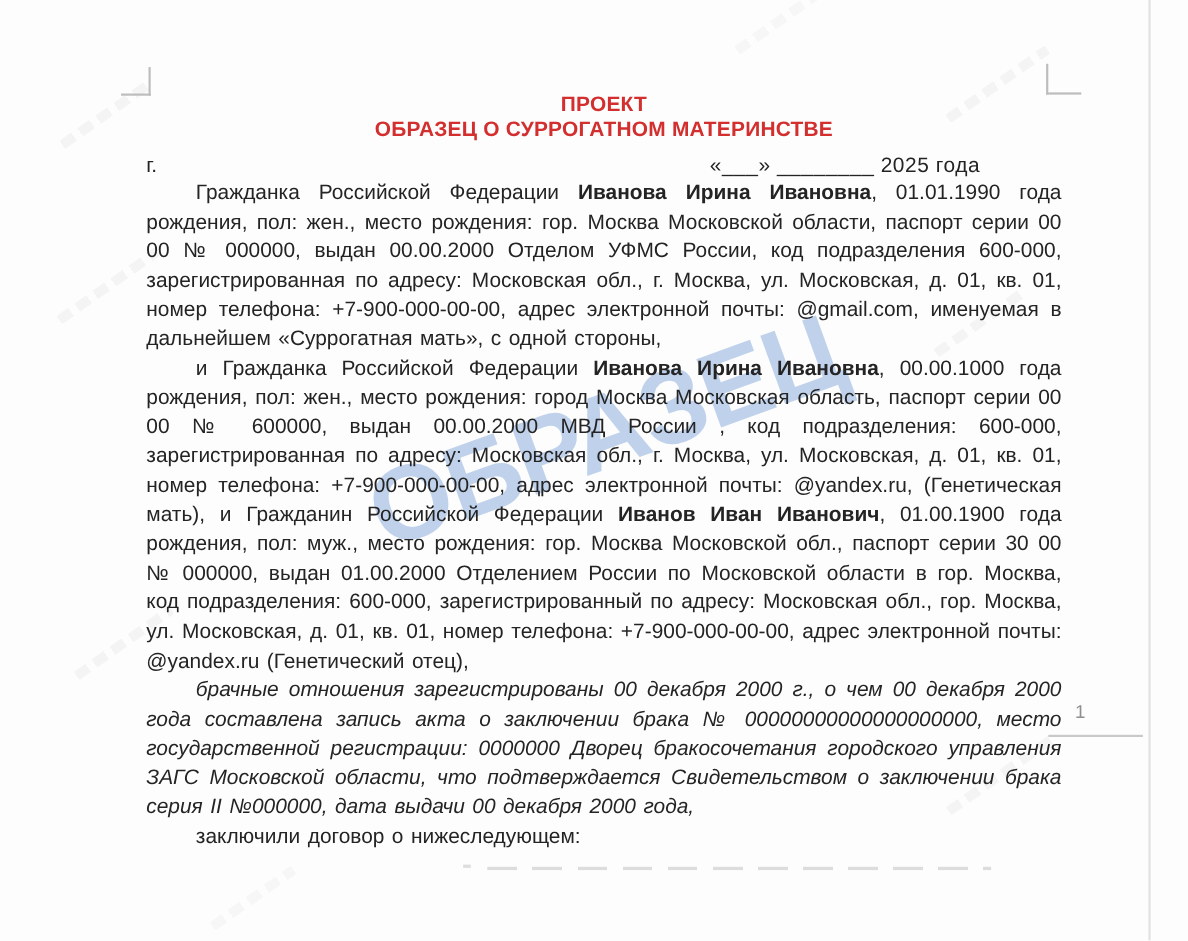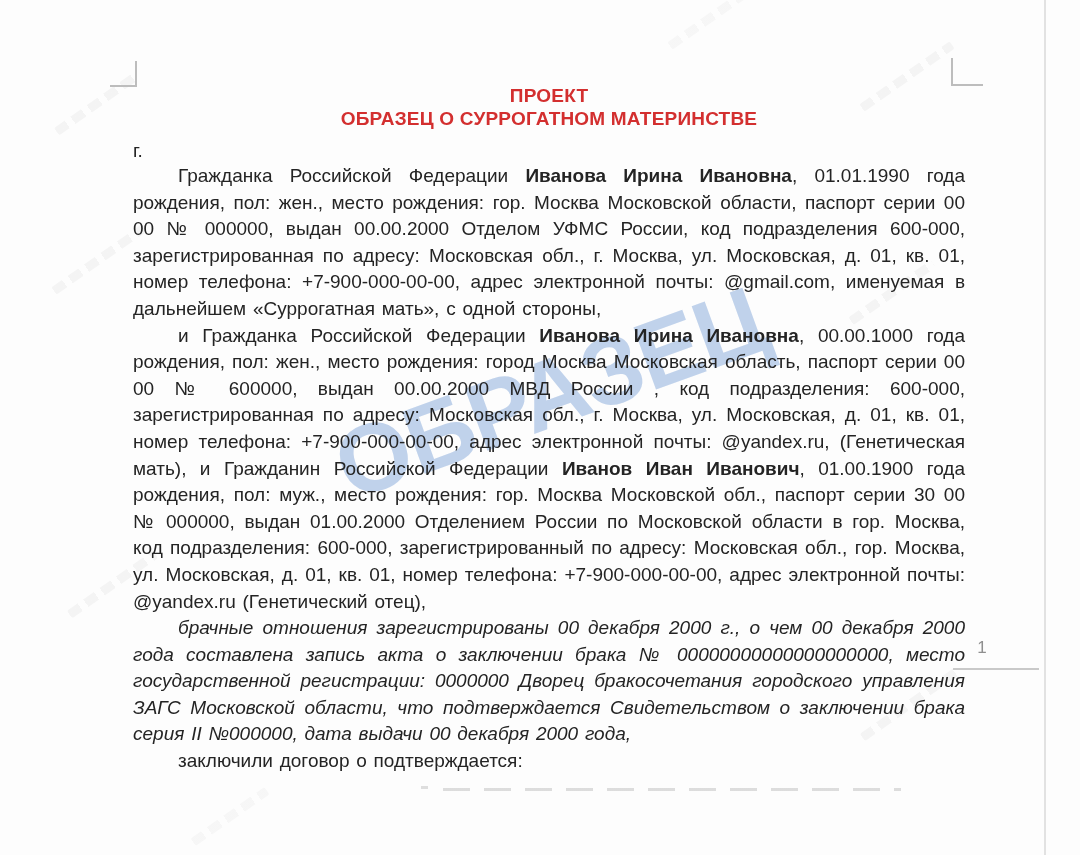--- a/index.html
+++ b/index.html
@@ -116,32 +116,33 @@
 
   <div class="doc">
 
     <div class="title">
       <div>ПРОЕКТ</div>
       <div>ОБРАЗЕЦ О СУРРОГАТНОМ МАТЕРИНСТВЕ</div>
     </div>
 
     <div class="date-row">
       <span class="city">г.</span>
+      <span class="date">«___» ________ 2025 года</span>
     </div>
 
     <div class="bodytext">
 
       <p class="para"><span>Гражданка Российской Федерации </span><b>Иванова Ирина Ивановна</b><span>, 01.01.1990 года рождения, пол: жен., место рождения: гор. Москва Московской области, паспорт серии 00 00 № 000000, выдан 00.00.2000 Отделом УФМС России, код подразделения 600-000, зарегистрированная по адресу: Московская обл., г. Москва, ул. Московская, д. 01, кв. 01, номер телефона: +7-900-000-00-00, адрес электронной почты: @gmail.com, именуемая в дальнейшем «Суррогатная мать», с одной стороны,</span></p>
 
       <p class="para"><span>и Гражданка Российской Федерации </span><b>Иванова Ирина Ивановна</b><span>, 00.00.1000 года рождения, пол: жен., место рождения: город Москва Московская область, паспорт серии 00 00 № 600000, выдан 00.00.2000 МВД России , код подразделения: 600-000, зарегистрированная по адресу: Московская обл., г. Москва, ул. Московская, д. 01, кв. 01, номер телефона: +7-900-000-00-00, адрес электронной почты: @yandex.ru, (Генетическая мать), и Гражданин Российской Федерации </span><b>Иванов Иван Иванович</b><span>, 01.00.1900 года рождения, пол: муж., место рождения: гор. Москва Московской обл., паспорт серии 30 00 № 000000, выдан 01.00.2000 Отделением России по Московской области в гор. Москва, код подразделения: 600-000, зарегистрированный по адресу: Московская обл., гор. Москва, ул. Московская, д. 01, кв. 01, номер телефона: +7-900-000-00-00, адрес электронной почты: @yandex.ru (Генетический отец),</span></p>
 
       <p class="para italic">брачные отношения зарегистрированы 00 декабря 2000 г., о чем 00 декабря 2000 года  составлена запись акта о заключении брака № 00000000000000000000, место государственной регистрации: 0000000 Дворец бракосочетания городского управления ЗАГС Московской области, что подтверждается Свидетельством о заключении брака серия II №000000, дата выдачи 00 декабря 2000 года,</p>
 
 
-      <p class="para">заключили договор о подтверждается:</p>
+      <p class="para">заключили договор о нижеследующем:</p>
 
     </div>
   </div>
 
   <div class="faded-dot"></div>
   <div class="faded-dashes"></div>
 
 </div>
 
 </body></html>

